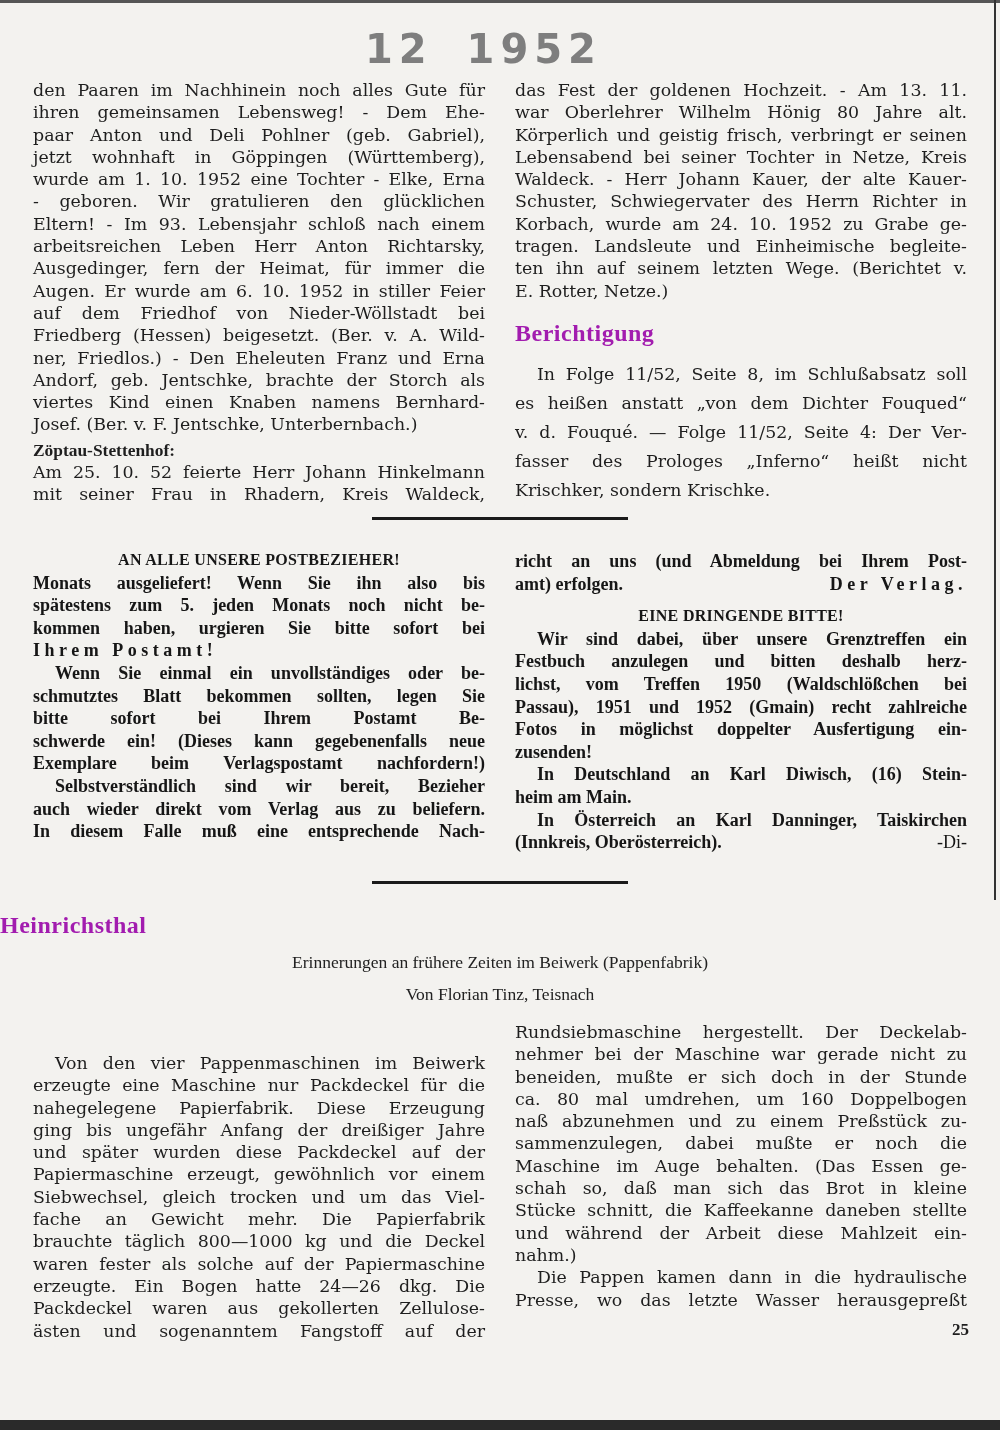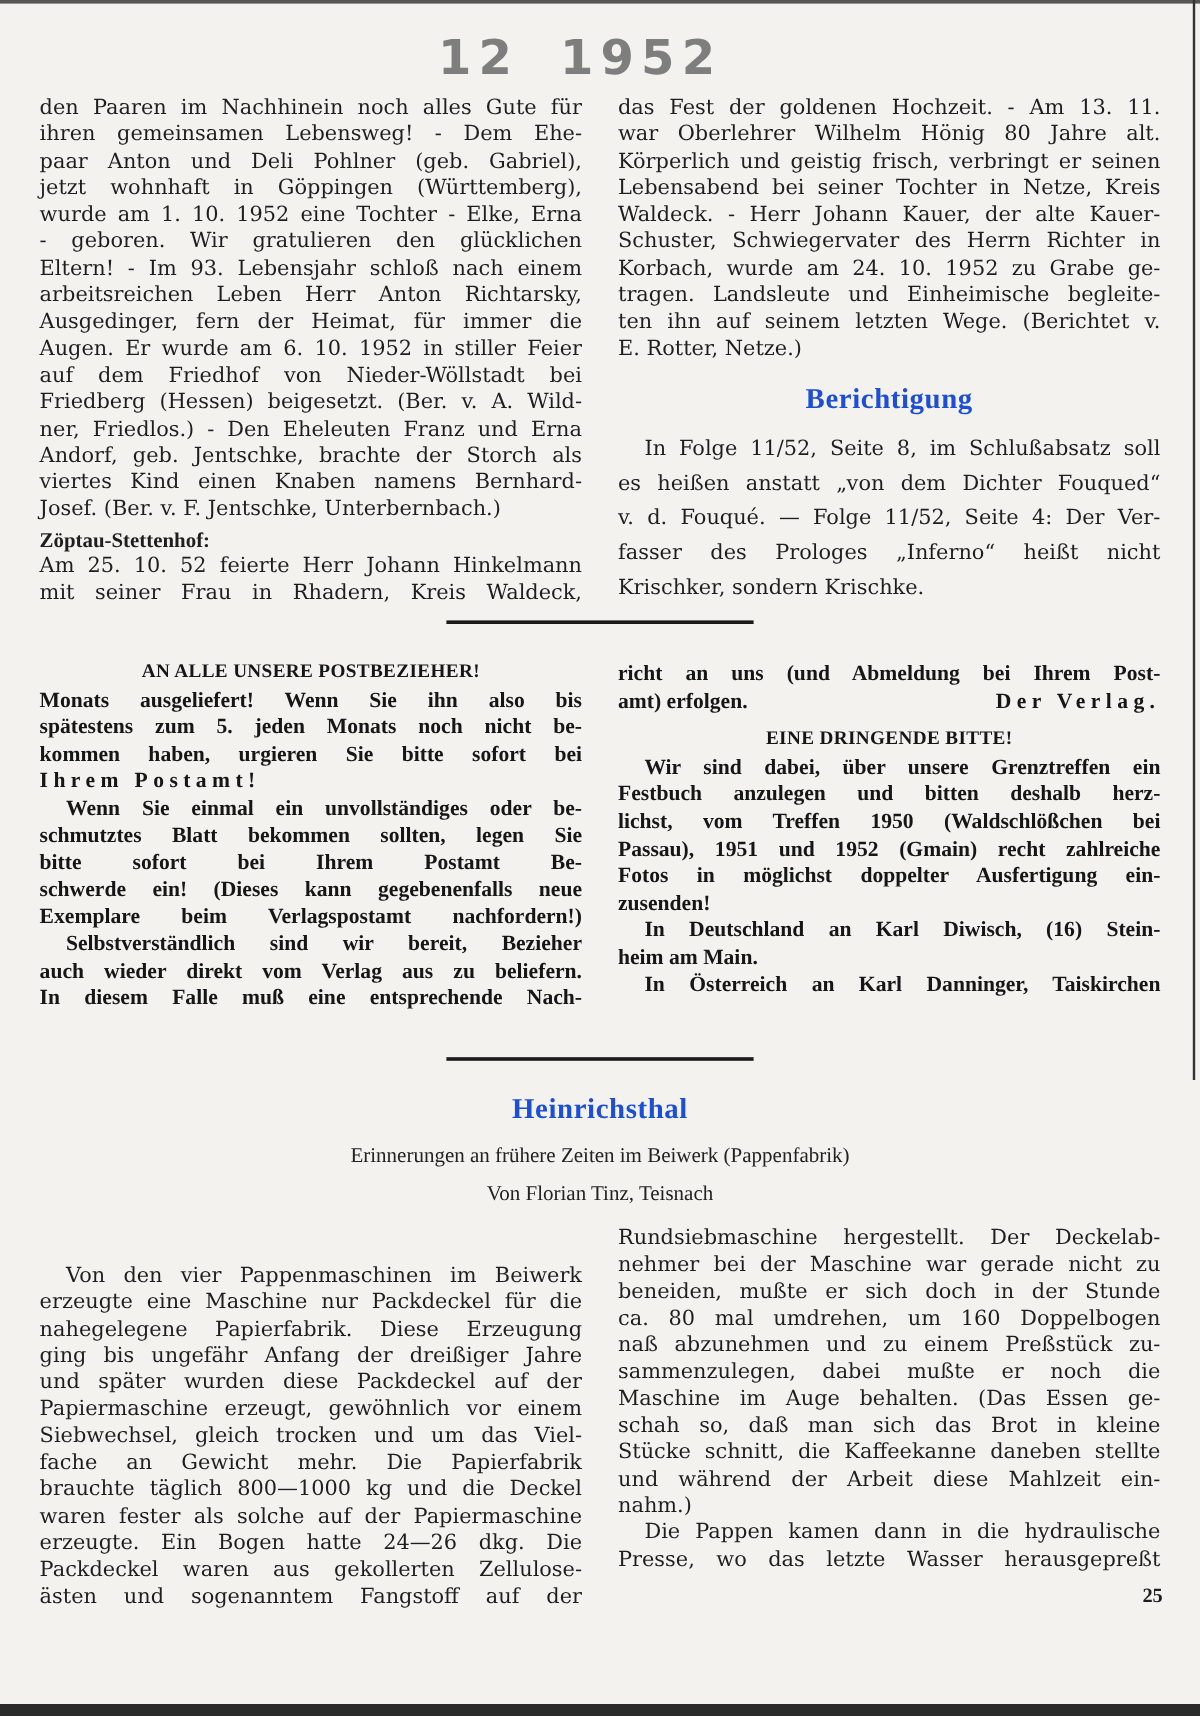--- a/index.html
+++ b/index.html
@@ -16,21 +16,21 @@
     position: absolute; left: 365px; top: 26px;
     font-family: "DejaVu Sans", "Liberation Sans", sans-serif; font-weight: bold;
     font-size: 40px; color: #7e7e7e; letter-spacing: 6px; word-spacing: 14px;
   }
   .col { position: absolute; font-size: 17.4px; line-height: 22.3px; text-align: justify; }
   .ln { display: block; text-align: justify; text-align-last: justify; white-space: nowrap; }
   .ln.last { text-align-last: left; }
   .bold { font-family: "Liberation Serif", serif; font-weight: bold; }
   .heading {
     position: absolute; font-family: "Liberation Serif", serif; font-weight: bold;
-    font-size: 24px; letter-spacing: 0.5px; text-align: center; color: #1d4ed8;
+    font-size: 24px; letter-spacing: 0.5px; color: #a21caf;
   }
   .rule { position: absolute; height: 3px; background: #1a1a1a; }
   .notice { position: absolute; font-family: "Liberation Serif", serif; font-weight: bold;
     font-size: 18px; line-height: 22.6px; color: #161616; }
   .notice .ln { white-space: nowrap; }
   .ntitle { text-align: center; font-size: 16px; letter-spacing: 0.3px; }
   .spaced { letter-spacing: 4.5px; }
   .sub { position: absolute; left: 0; width: 1000px; text-align: center;
     font-family: "Liberation Serif", serif; font-size: 17.5px; color: #222; }
   .pageno { position: absolute; left: 952px; top: 1320px; font-size: 17px; font-weight: bold;
@@ -116,20 +116,24 @@
   <span class="ln last ntitle" style="text-align-last:center; margin-top:10px;">EINE DRINGENDE BITTE!</span>
   <span class="ln" style="padding-left:22px; box-sizing:border-box;">Wir sind dabei, über unsere Grenztreffen ein</span>
   <span class="ln">Festbuch anzulegen und bitten deshalb herz-</span>
   <span class="ln">lichst, vom Treffen 1950 (Waldschlößchen bei</span>
   <span class="ln">Passau), 1951 und 1952 (Gmain) recht zahlreiche</span>
   <span class="ln">Fotos in möglichst doppelter Ausfertigung ein-</span>
   <span class="ln last">zusenden!</span>
   <span class="ln" style="padding-left:22px; box-sizing:border-box;">In Deutschland an Karl Diwisch, (16) Stein-</span>
   <span class="ln last">heim am Main.</span>
   <span class="ln" style="padding-left:22px; box-sizing:border-box;">In Österreich an Karl Danninger, Taiskirchen</span>
+  <span class="ln last" style="position:relative;">
+    <span>(Innkreis, Oberösterreich).</span>
+    <span style="position:absolute; right:0; font-weight:normal;">-Di-</span>
+  </span>
 </div>
 
 <div class="rule" style="left:372px; top:881px; width:256px;"></div>
 
 <div class="heading" style="left:0; top:912px; width:1000px;">Heinrichsthal</div>
 <div class="sub" style="top:952px;">Erinnerungen an frühere Zeiten im Beiwerk (Pappenfabrik)</div>
 <div class="sub" style="top:984px;"><span>Von Florian Tinz, Teisnach</span></div>
 
 <div class="col" style="left:33px; top:1021px; width:452px;margin-top:31px;">
   <span class="ln" style="padding-left:22px; box-sizing:border-box;">Von den vier Pappenmaschinen im Beiwerk</span>

